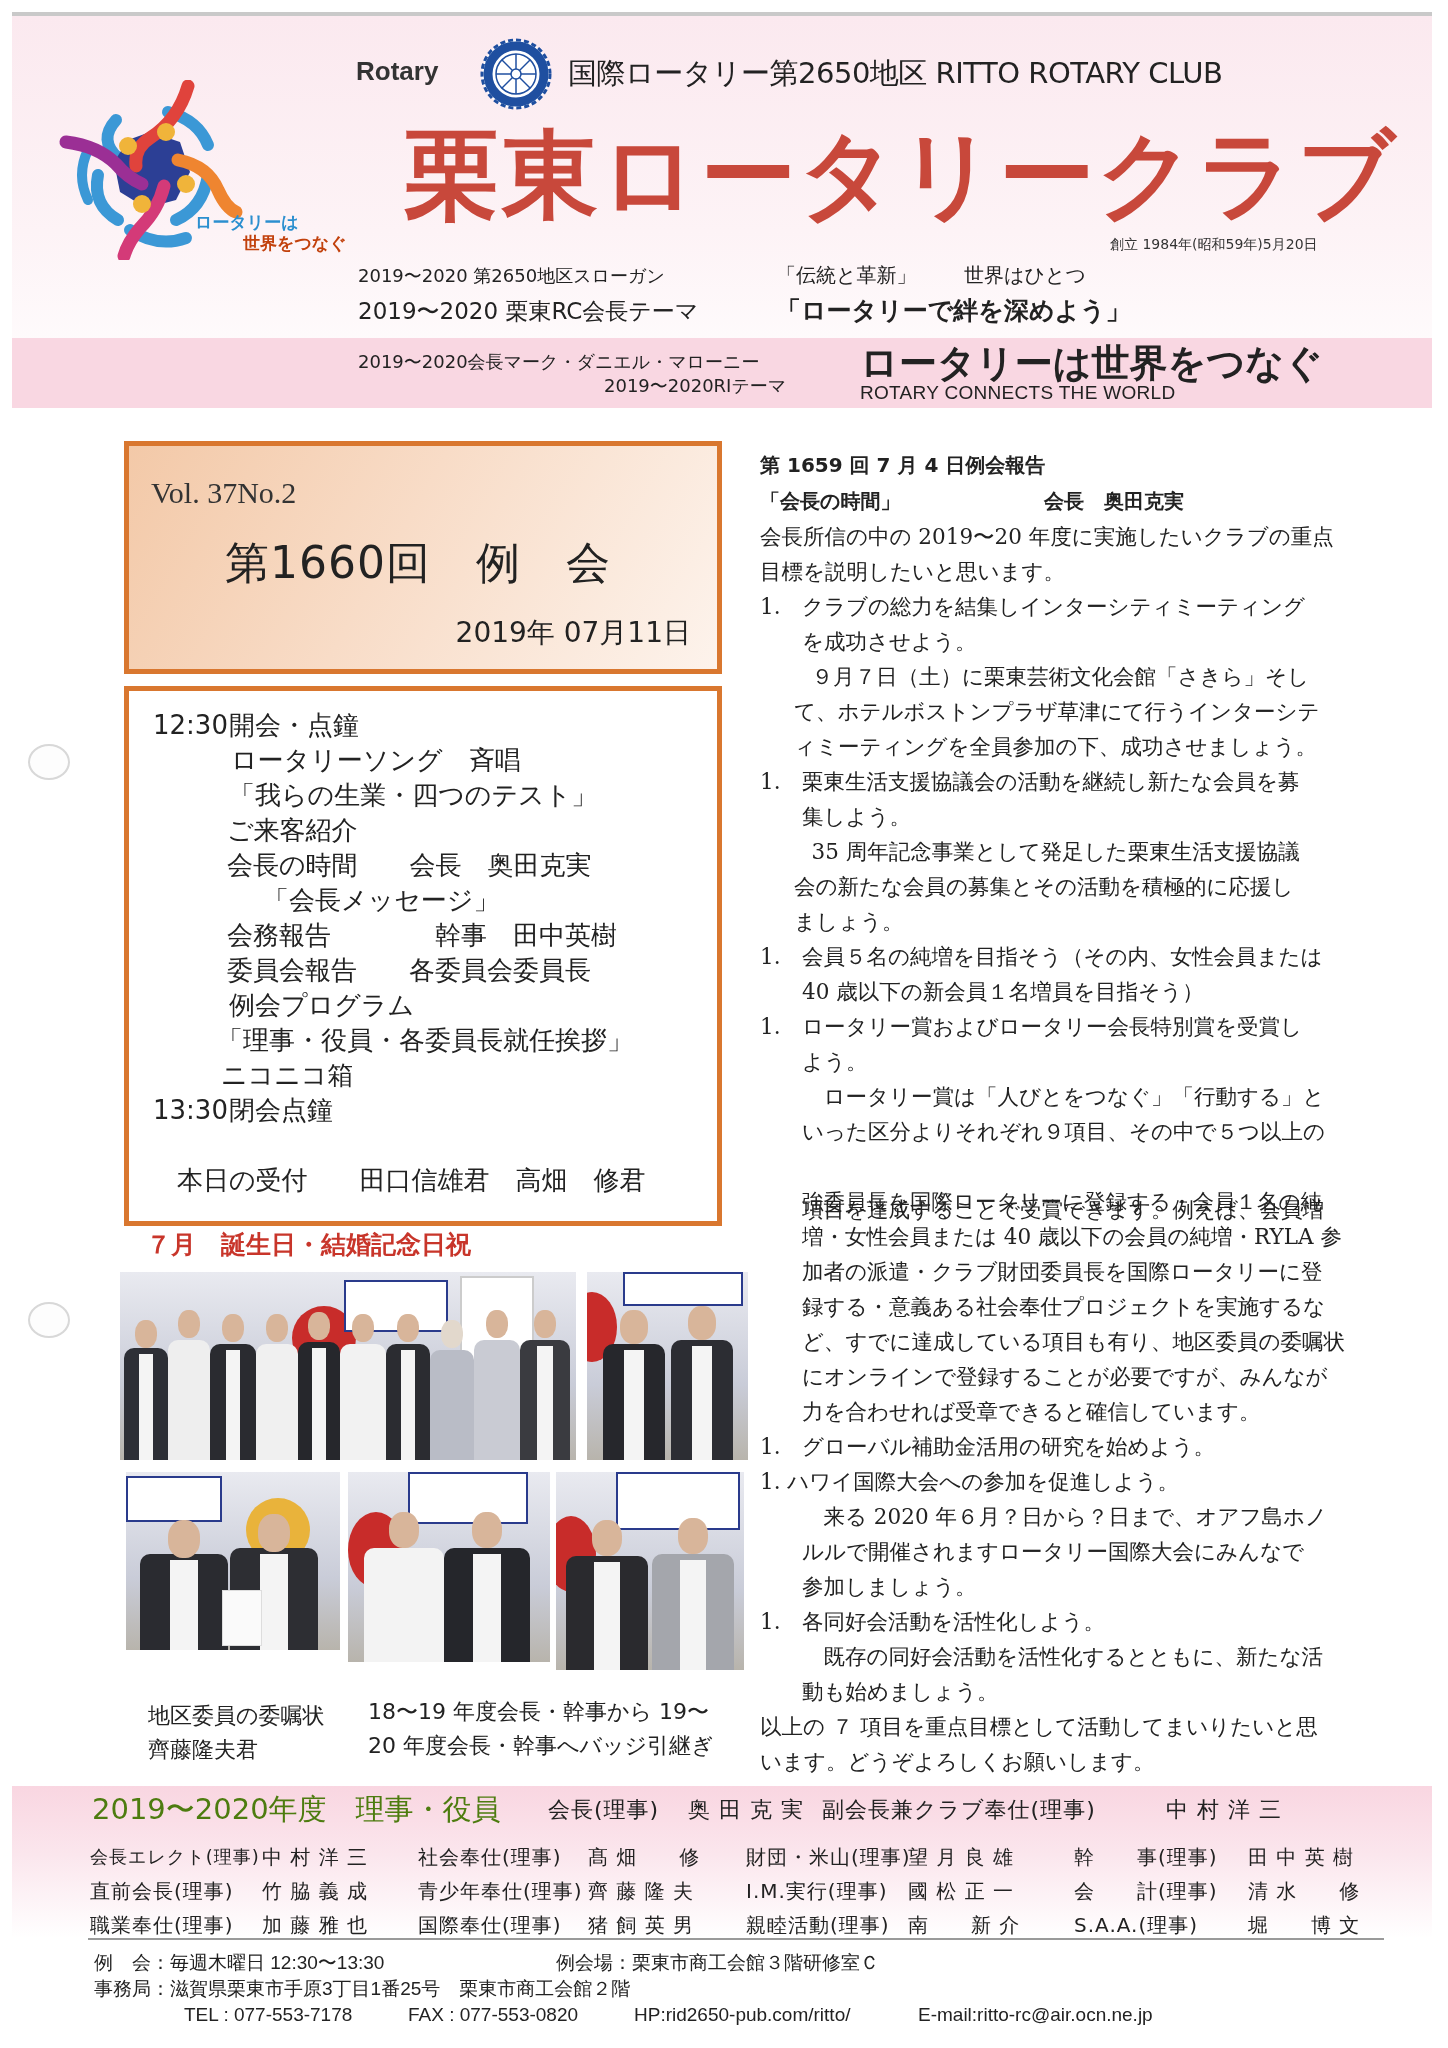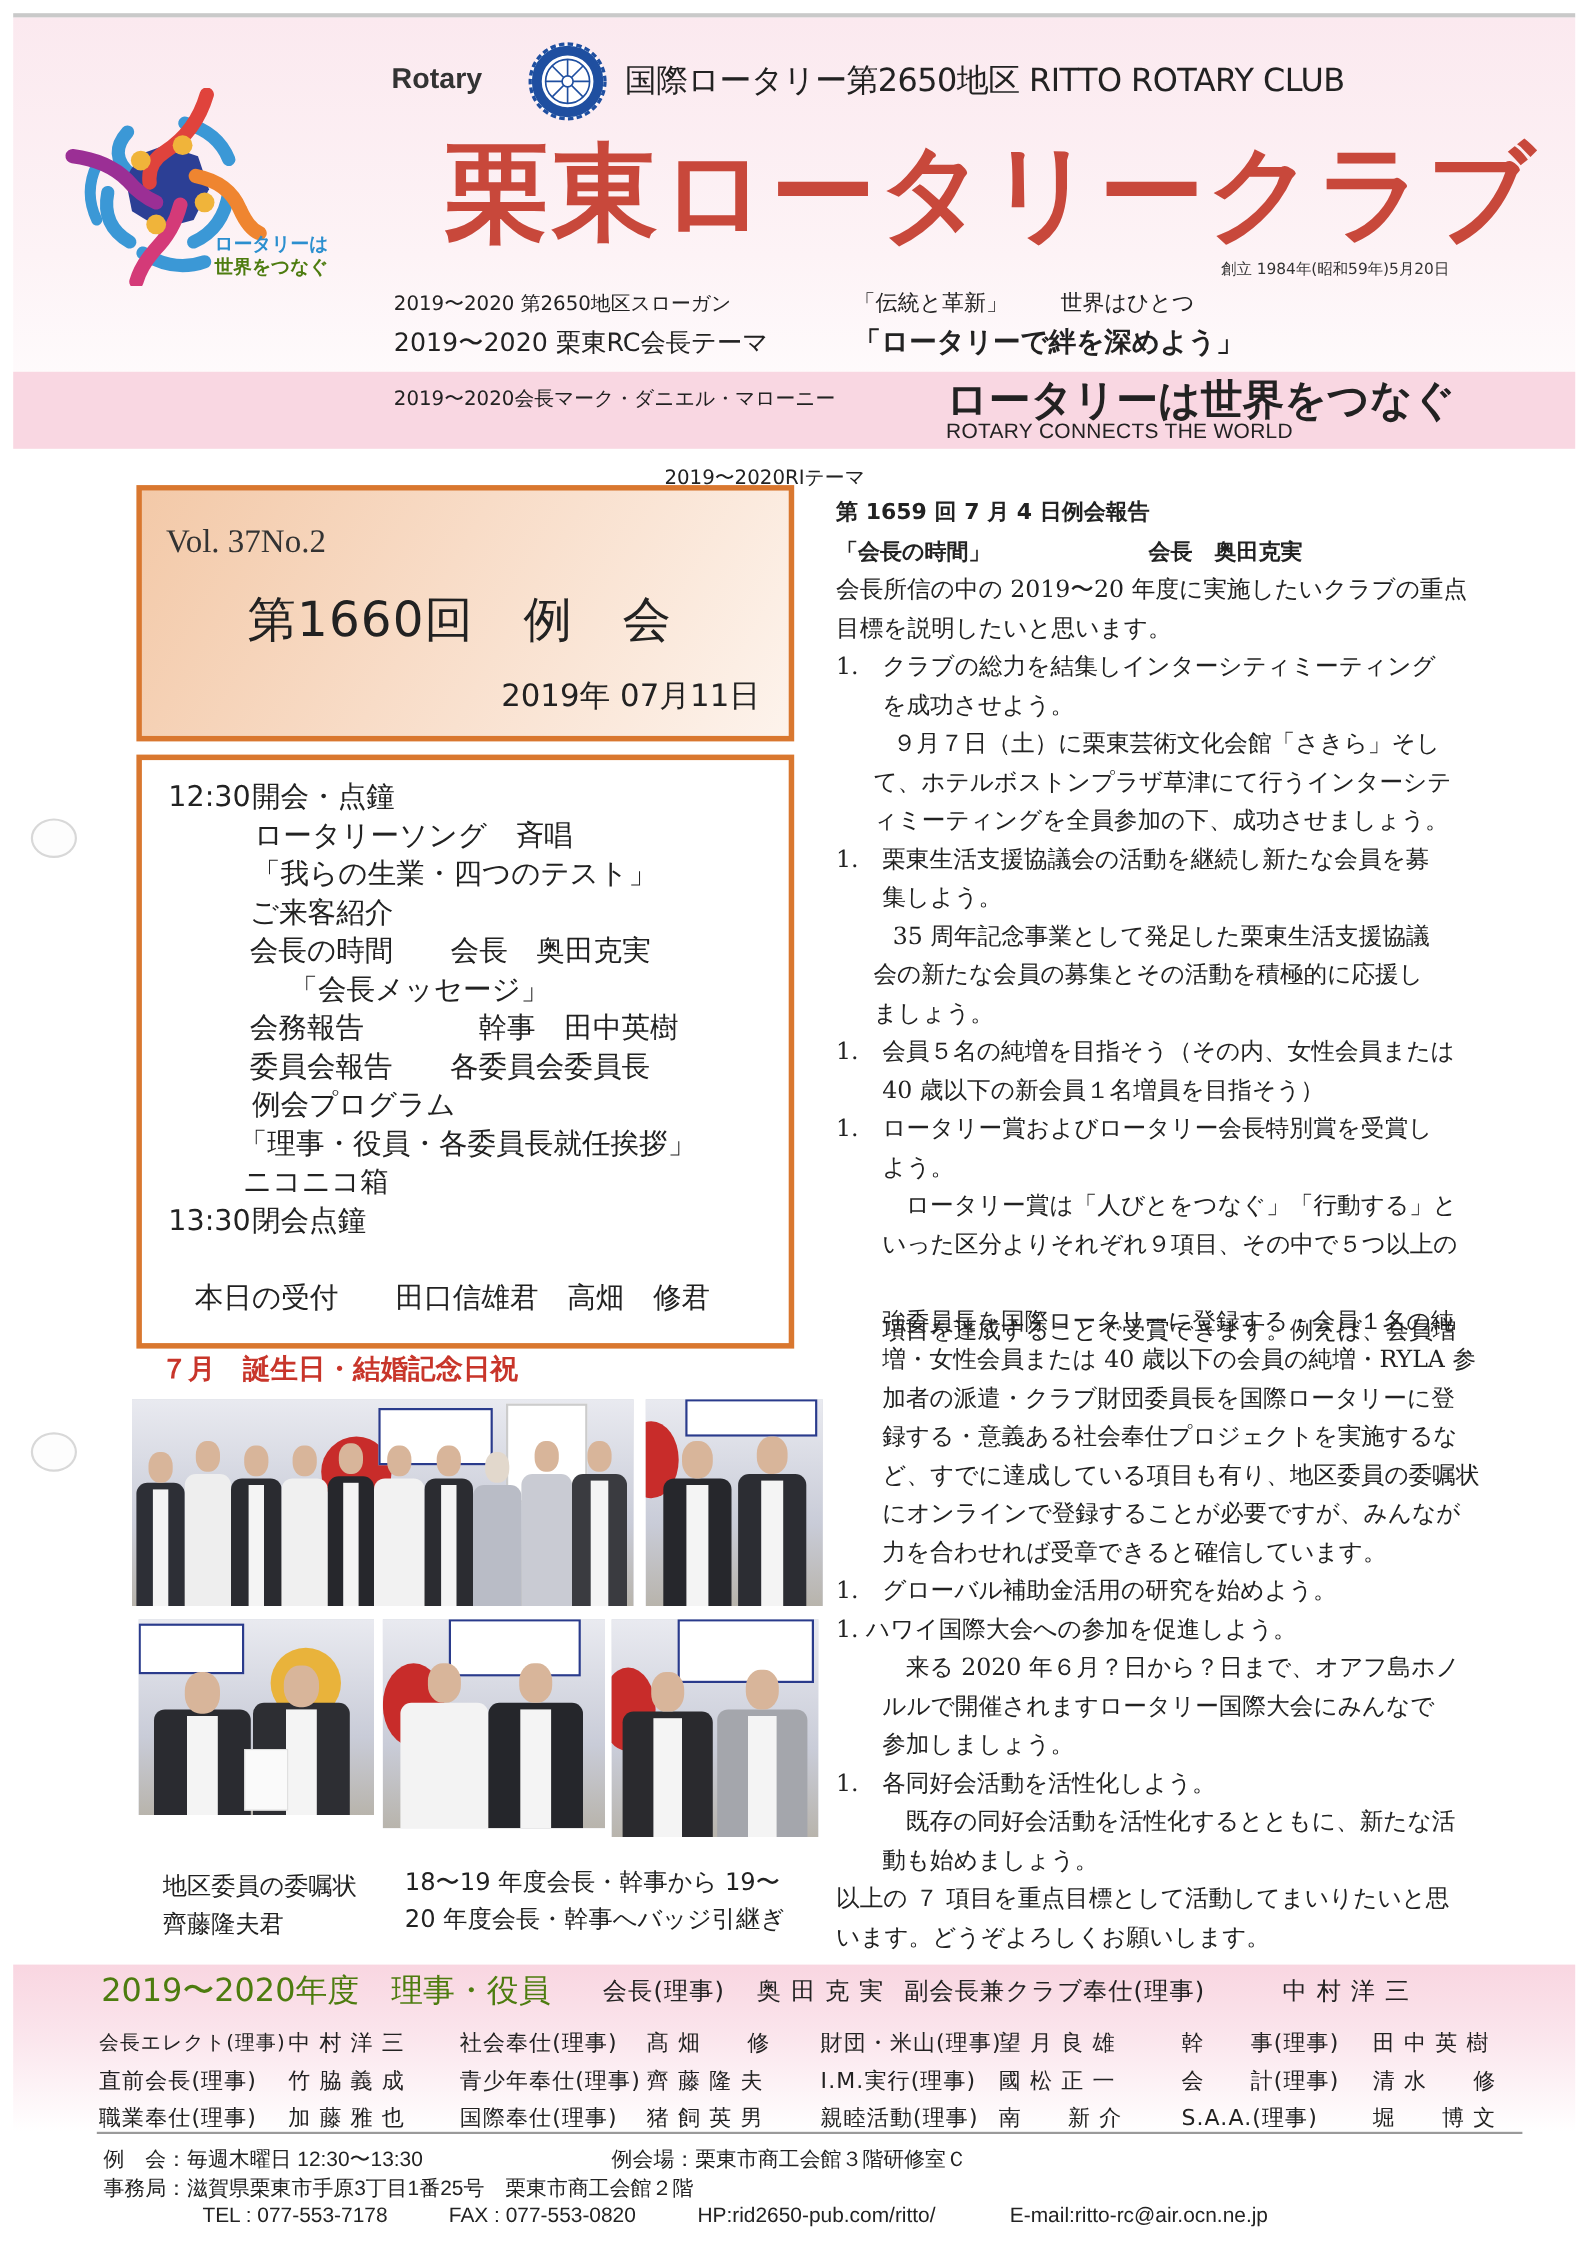--- a/index.html
+++ b/index.html
@@ -7,38 +7,38 @@
   body { position: relative; font-family: "DejaVu Sans", "Liberation Sans", sans-serif; color: #1f1f1f; }
 
   .top-rule { position: absolute; left: 12px; top: 12px; width: 1420px; height: 4px; background: #c9c9c9; }
 
   .header { position: absolute; left: 12px; top: 16px; width: 1420px; height: 392px;
             background: linear-gradient(180deg, #fbe9ef 0%, #fdf3f6 55%, #ffffff 100%); }
 
   .logo { position: absolute; left: 58px; top: 80px; width: 190px; height: 180px; }
   .logo-caption { position: absolute; left: 195px; top: 212px; font-size: 17px; font-weight: bold; line-height: 21px; }
   .logo-caption .l1 { color: #2b8fcf; }
-  .logo-caption .l2 { color: #4d7c0f; }
+  .logo-caption .l2 { color: #c2410c; margin-left: 48px; }
 
   .rotary-word { position: absolute; left: 356px; top: 56px; font-family: "Liberation Sans", sans-serif; font-weight: bold; font-size: 26px; color: #333; }
   .wheel { position: absolute; left: 478px; top: 36px; width: 76px; height: 76px; }
   .district-line { position: absolute; left: 568px; top: 54px; font-size: 29px; color: #222; white-space: nowrap; letter-spacing: -0.5px; }
 
   .club-title { position: absolute; left: 404px; top: 120px; font-size: 96px; font-weight: bold; color: #c8483b; letter-spacing: 2px; white-space: nowrap; line-height: 110px; }
   .founded { position: absolute; left: 1110px; top: 236px; font-size: 14px; color: #333; white-space: nowrap; }
 
   .slogan1 { position: absolute; left: 358px; top: 264px; font-size: 18px; color: #222; white-space: nowrap; }
   .slogan1-val { position: absolute; left: 776px; top: 262px; font-size: 20px; color: #222; white-space: nowrap; }
   .slogan1-val2 { position: absolute; left: 964px; top: 262px; font-size: 20px; color: #222; white-space: nowrap; }
   .theme-label { position: absolute; left: 358px; top: 296px; font-size: 23px; color: #222; white-space: nowrap; }
   .theme-val { position: absolute; left: 776px; top: 294px; font-size: 25px; font-weight: bold; color: #222; white-space: nowrap; }
 
   .ri-band { position: absolute; left: 12px; top: 338px; width: 1420px; height: 70px; background: #f9d7e2; }
   .ri-l1 { position: absolute; left: 358px; top: 350px; font-size: 18px; color: #222; white-space: nowrap; }
-  .ri-l2 { position: absolute; left: 604px; top: 374px; font-size: 18px; color: #222; white-space: nowrap; margin-top: 48px; }
+  .ri-l2 { position: absolute; left: 604px; top: 374px; font-size: 18px; color: #222; white-space: nowrap; }
   .ri-theme { position: absolute; left: 860px; top: 338px; font-size: 38px; font-weight: bold; color: #222; white-space: nowrap; }
   .ri-theme-en { position: absolute; left: 860px; top: 382px; font-family: "Liberation Sans", sans-serif; font-size: 19px; color: #222; white-space: nowrap; letter-spacing: 0.3px; }
 
   .hole { position: absolute; left: 28px; width: 42px; height: 36px; border-radius: 50%; border: 2px solid #d8d8d8; background: #fdfdfd; }
 
   .vol-box { position: absolute; left: 124px; top: 441px; width: 598px; height: 233px; border: 5px solid #d9772f;
              background: linear-gradient(120deg, #f3c9a8 0%, #f8dcc7 45%, #fdf3ec 100%); }
   .vol { position: absolute; left: 22px; top: 30px; font-family: "Liberation Serif", serif; font-size: 30px; color: #333; }
   .meeting-no { position: absolute; left: 96px; top: 88px; font-size: 44px; color: #222; white-space: nowrap; letter-spacing: 1px; }
   .meeting-date { position: absolute; right: 26px; top: 168px; font-size: 28px; color: #222; white-space: nowrap; }

